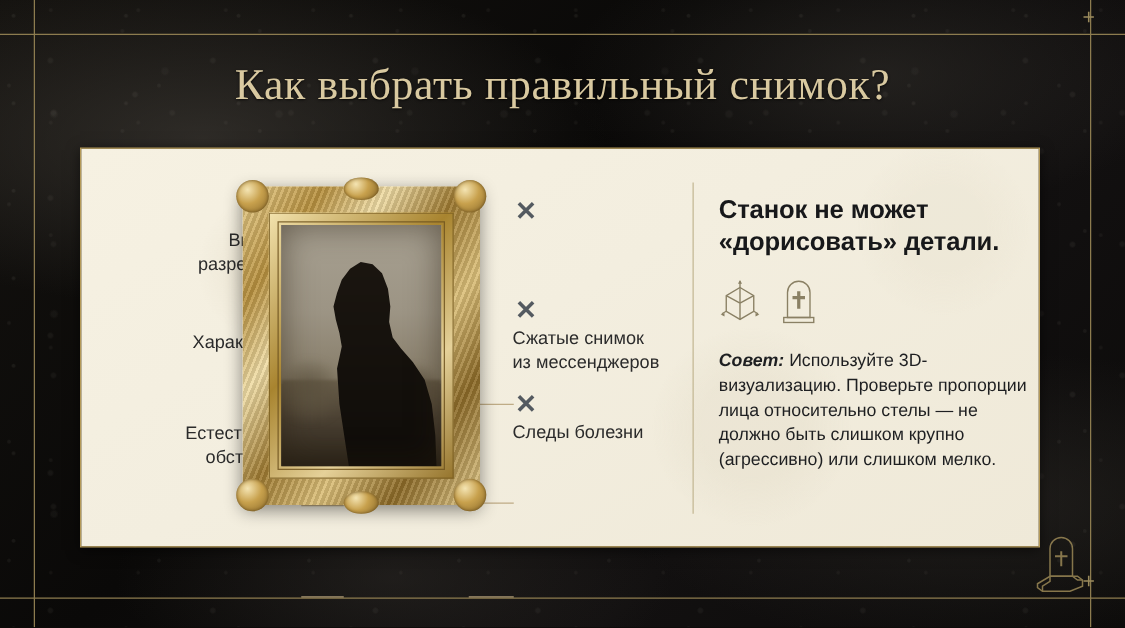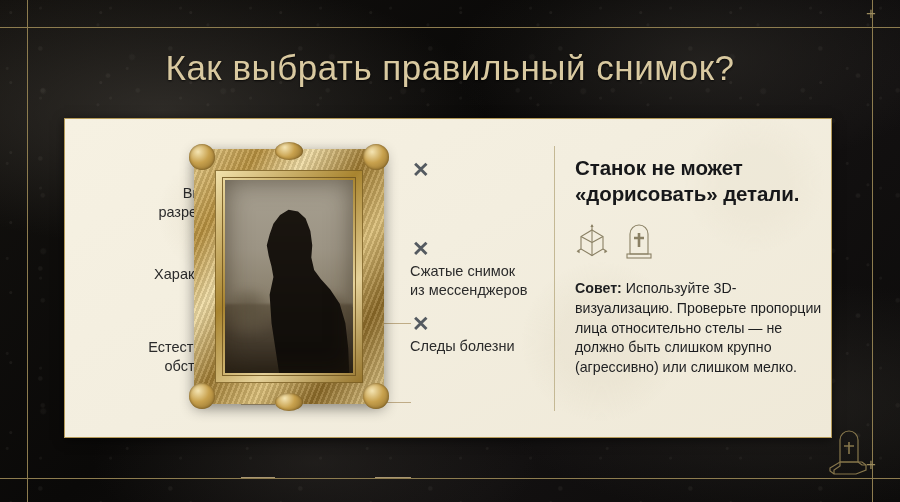--- a/index.html
+++ b/index.html
@@ -54,21 +54,21 @@
   .card-texture{
     position:absolute;inset:0;pointer-events:none;opacity:.5;
     background-image:
       radial-gradient(circle at 20% 30%, rgba(210,200,175,.35) 0 30px, transparent 60px),
       radial-gradient(circle at 70% 70%, rgba(205,195,170,.30) 0 40px, transparent 80px),
       radial-gradient(circle at 90% 20%, rgba(215,205,182,.25) 0 35px, transparent 70px);
   }
 
   .title{
     position:absolute;left:0;right:0;top:48px;text-align:center;
-    font-family:Liberation Sans, sans-serif;
+    font-family:Liberation Serif, serif;
     font-size:35px;letter-spacing:.5px;
     color:#d9c9a0;
     text-shadow:0 1px 2px rgba(0,0,0,.75);
   }
 
   
   .left-col{position:absolute;left:0;top:0;width:182px;}
   .chk-item{position:absolute;width:182px;text-align:right;}
   .chk-mark{
     color:#a89a63;font-size:22px;line-height:1;display:block;
@@ -160,21 +160,21 @@
   
   .panel{position:absolute;left:510px;top:36px;width:248px;}
   .panel-h{
     font-size:20.5px;line-height:1.28;color:#17181a;font-weight:bold;
     letter-spacing:-.1px;
   }
   .icons{margin-top:14px;display:flex;gap:14px;align-items:flex-end;}
   .tip{
     margin-top:16px;font-size:14.2px;line-height:1.38;color:#1e1f21;
   }
-  .tip b{font-weight:bold;}
+  .tip b{font-weight:bold;font-style:italic;}
 
   .monument-deco{position:absolute;right:24px;bottom:22px;opacity:.95;}
 </style>
 </head>
 <body>
 
 <div class="slide">
   <div class="grain"></div>
 
   <div class="rule h" style="top:27px"></div>

